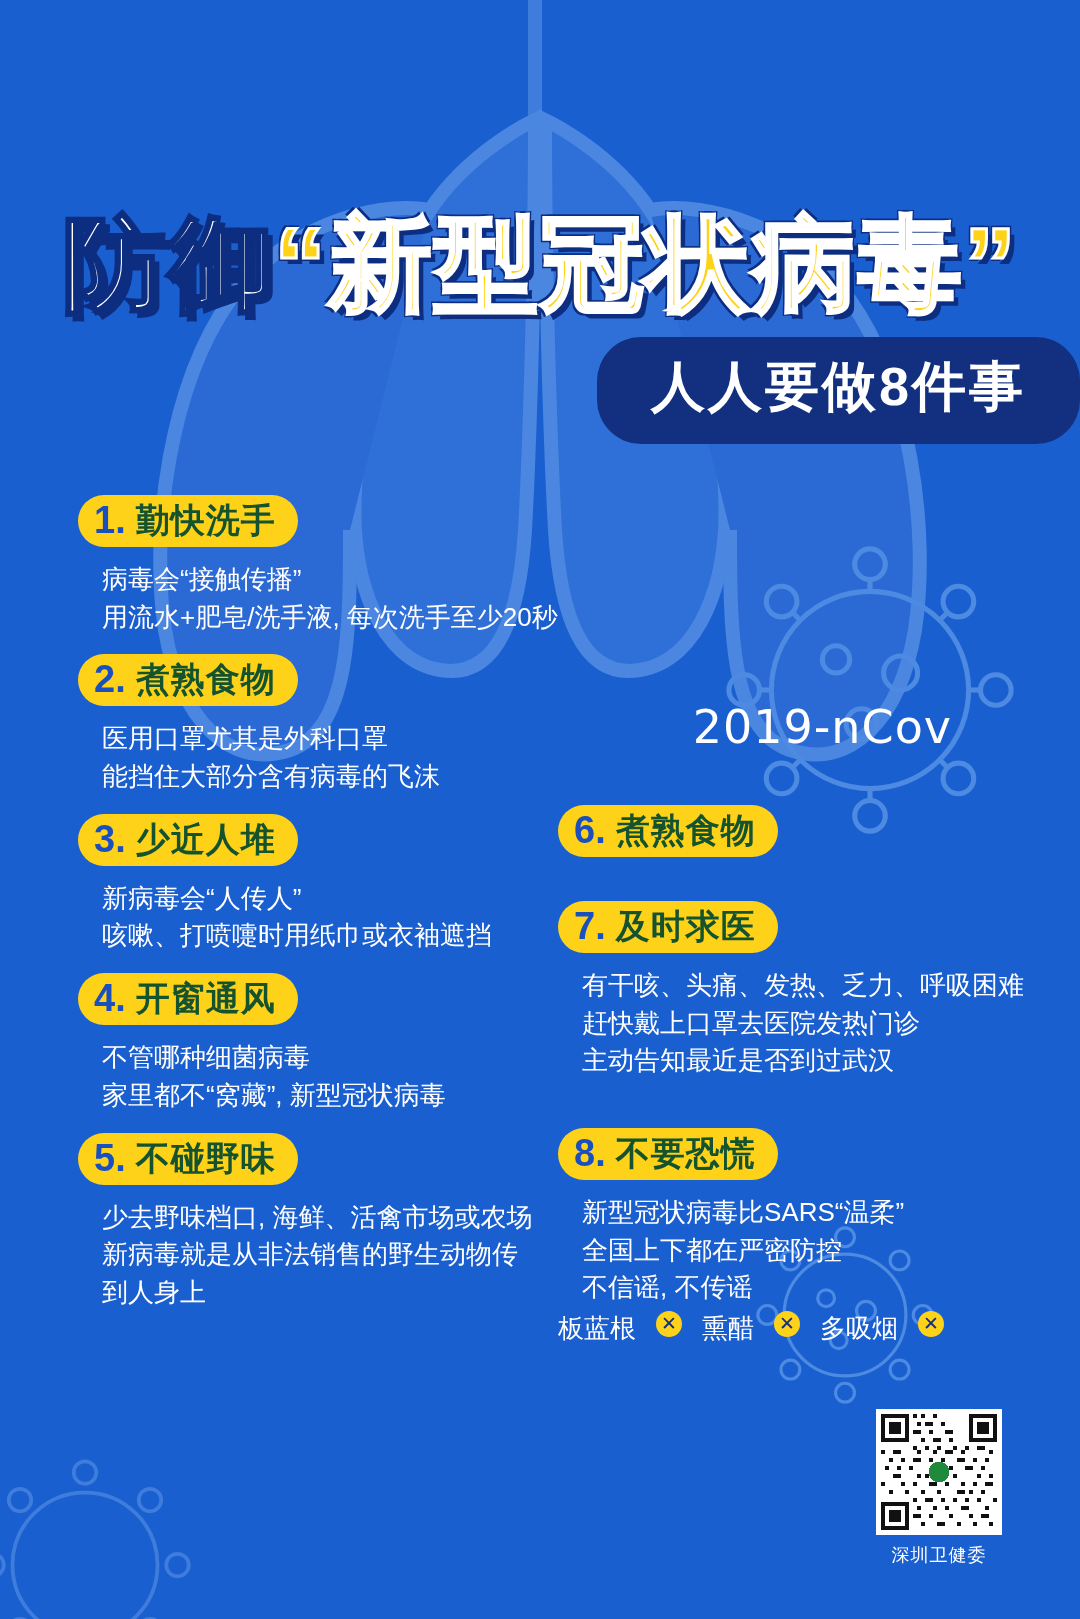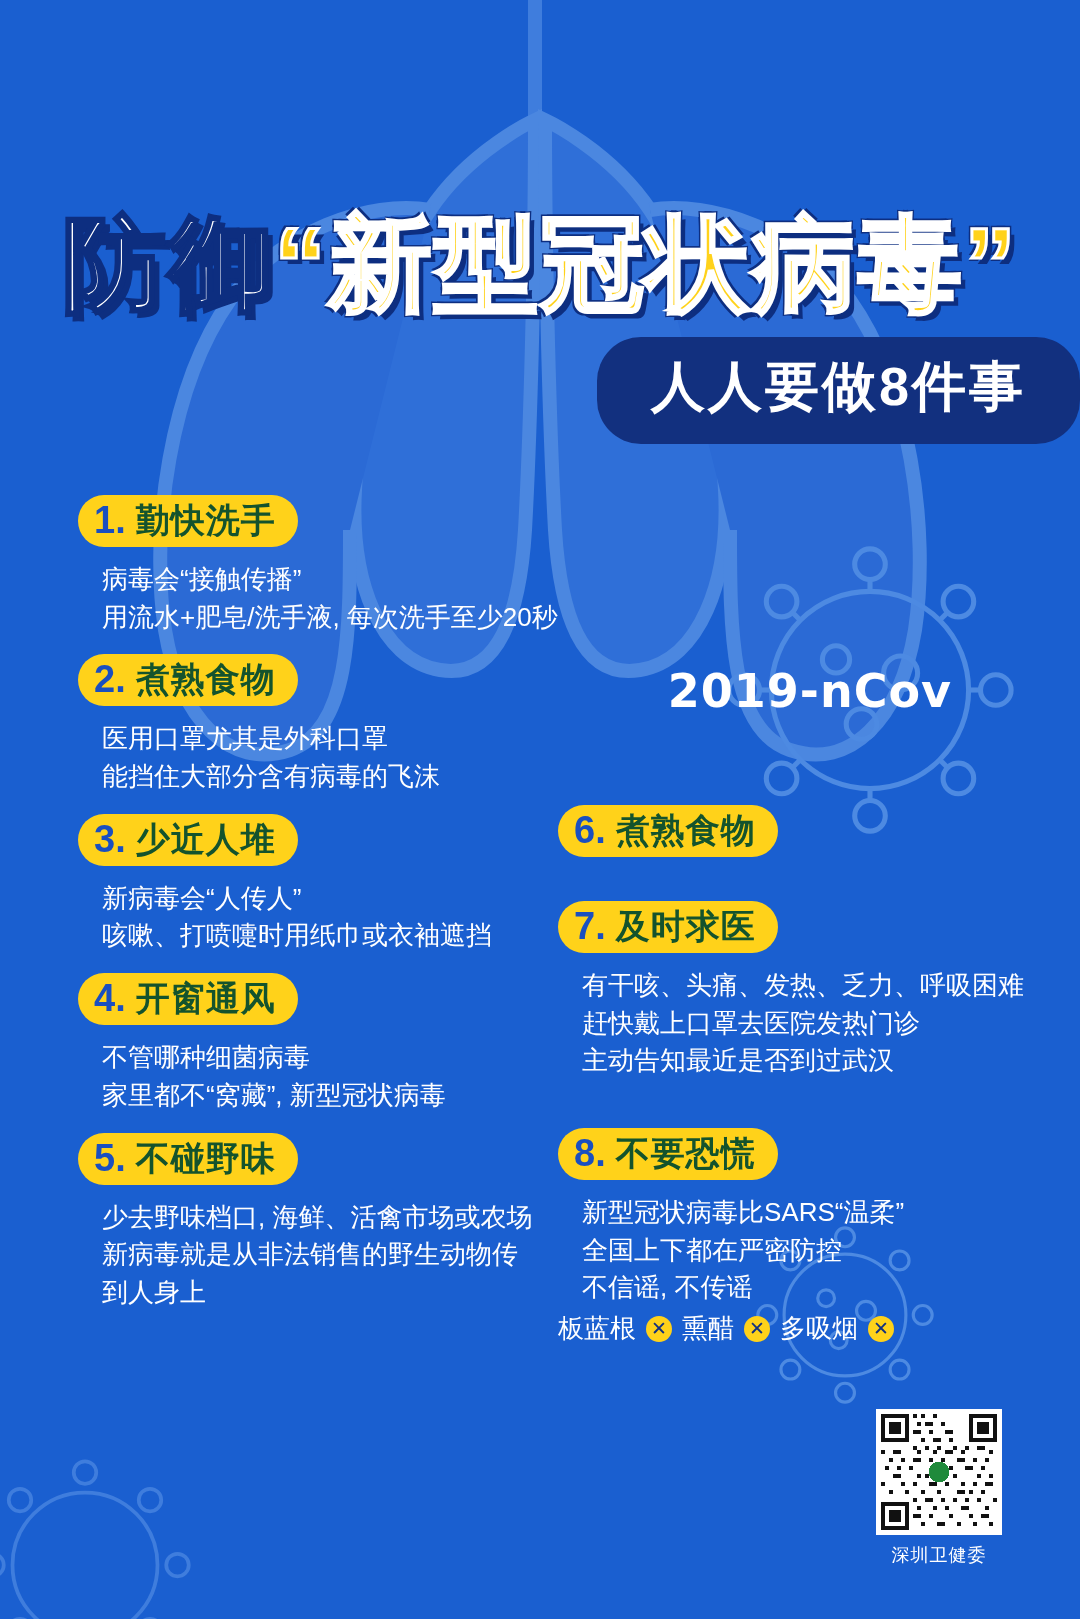--- a/index.html
+++ b/index.html
@@ -47,26 +47,26 @@
   .col-right{left:558px;top:805px;width:500px;}
 
   .item{margin-bottom:18px;}
   .item-head{display:inline-flex;align-items:center;
     background:#ffd21a;border-radius:26px;padding:6px 22px 8px 16px;}
   .num{color:#1a4fc0;font-size:38px;font-weight:bold;margin-right:10px;line-height:1;}
   .head-text{color:#14532d;font-size:34px;font-weight:bold;letter-spacing:1px;line-height:1;}
   .body{color:#ffffff;font-size:26px;line-height:1.45;margin:14px 0 0 24px;white-space:pre-line;}
 
   .badges{margin-top:4px;}
-  .badge-row{color:#ffffff;font-size:26px;display:flex;align-items:center;gap:10px;}
+  .badge-row{color:#ffffff;font-size:26px;display:flex;gap:20px;}
   .xmark{display:inline-block;width:26px;height:26px;border-radius:50%;
     background:#ffd21a;color:#12307f;font-size:19px;line-height:26px;text-align:center;font-weight:bold;}
 
   
-  .ncov{position:absolute;right:128px;top:664px;color:#ffffff;font-size:46px;font-weight:bold;
+  .ncov{position:absolute;right:128px;top:700px;color:#ffffff;font-size:46px;font-weight:normal;
     letter-spacing:1px;font-family:"DejaVu Sans",sans-serif;}
 
   
   .qr-wrap{position:absolute;right:78px;bottom:52px;text-align:center;}
   .qr{width:126px;height:126px;background:#ffffff;padding:5px;box-sizing:border-box;}
   .qr svg{display:block;}
   .qr-cap{color:#ffffff;font-size:18px;margin-top:8px;letter-spacing:1px;}
 </style>
 </head>
 <body>

